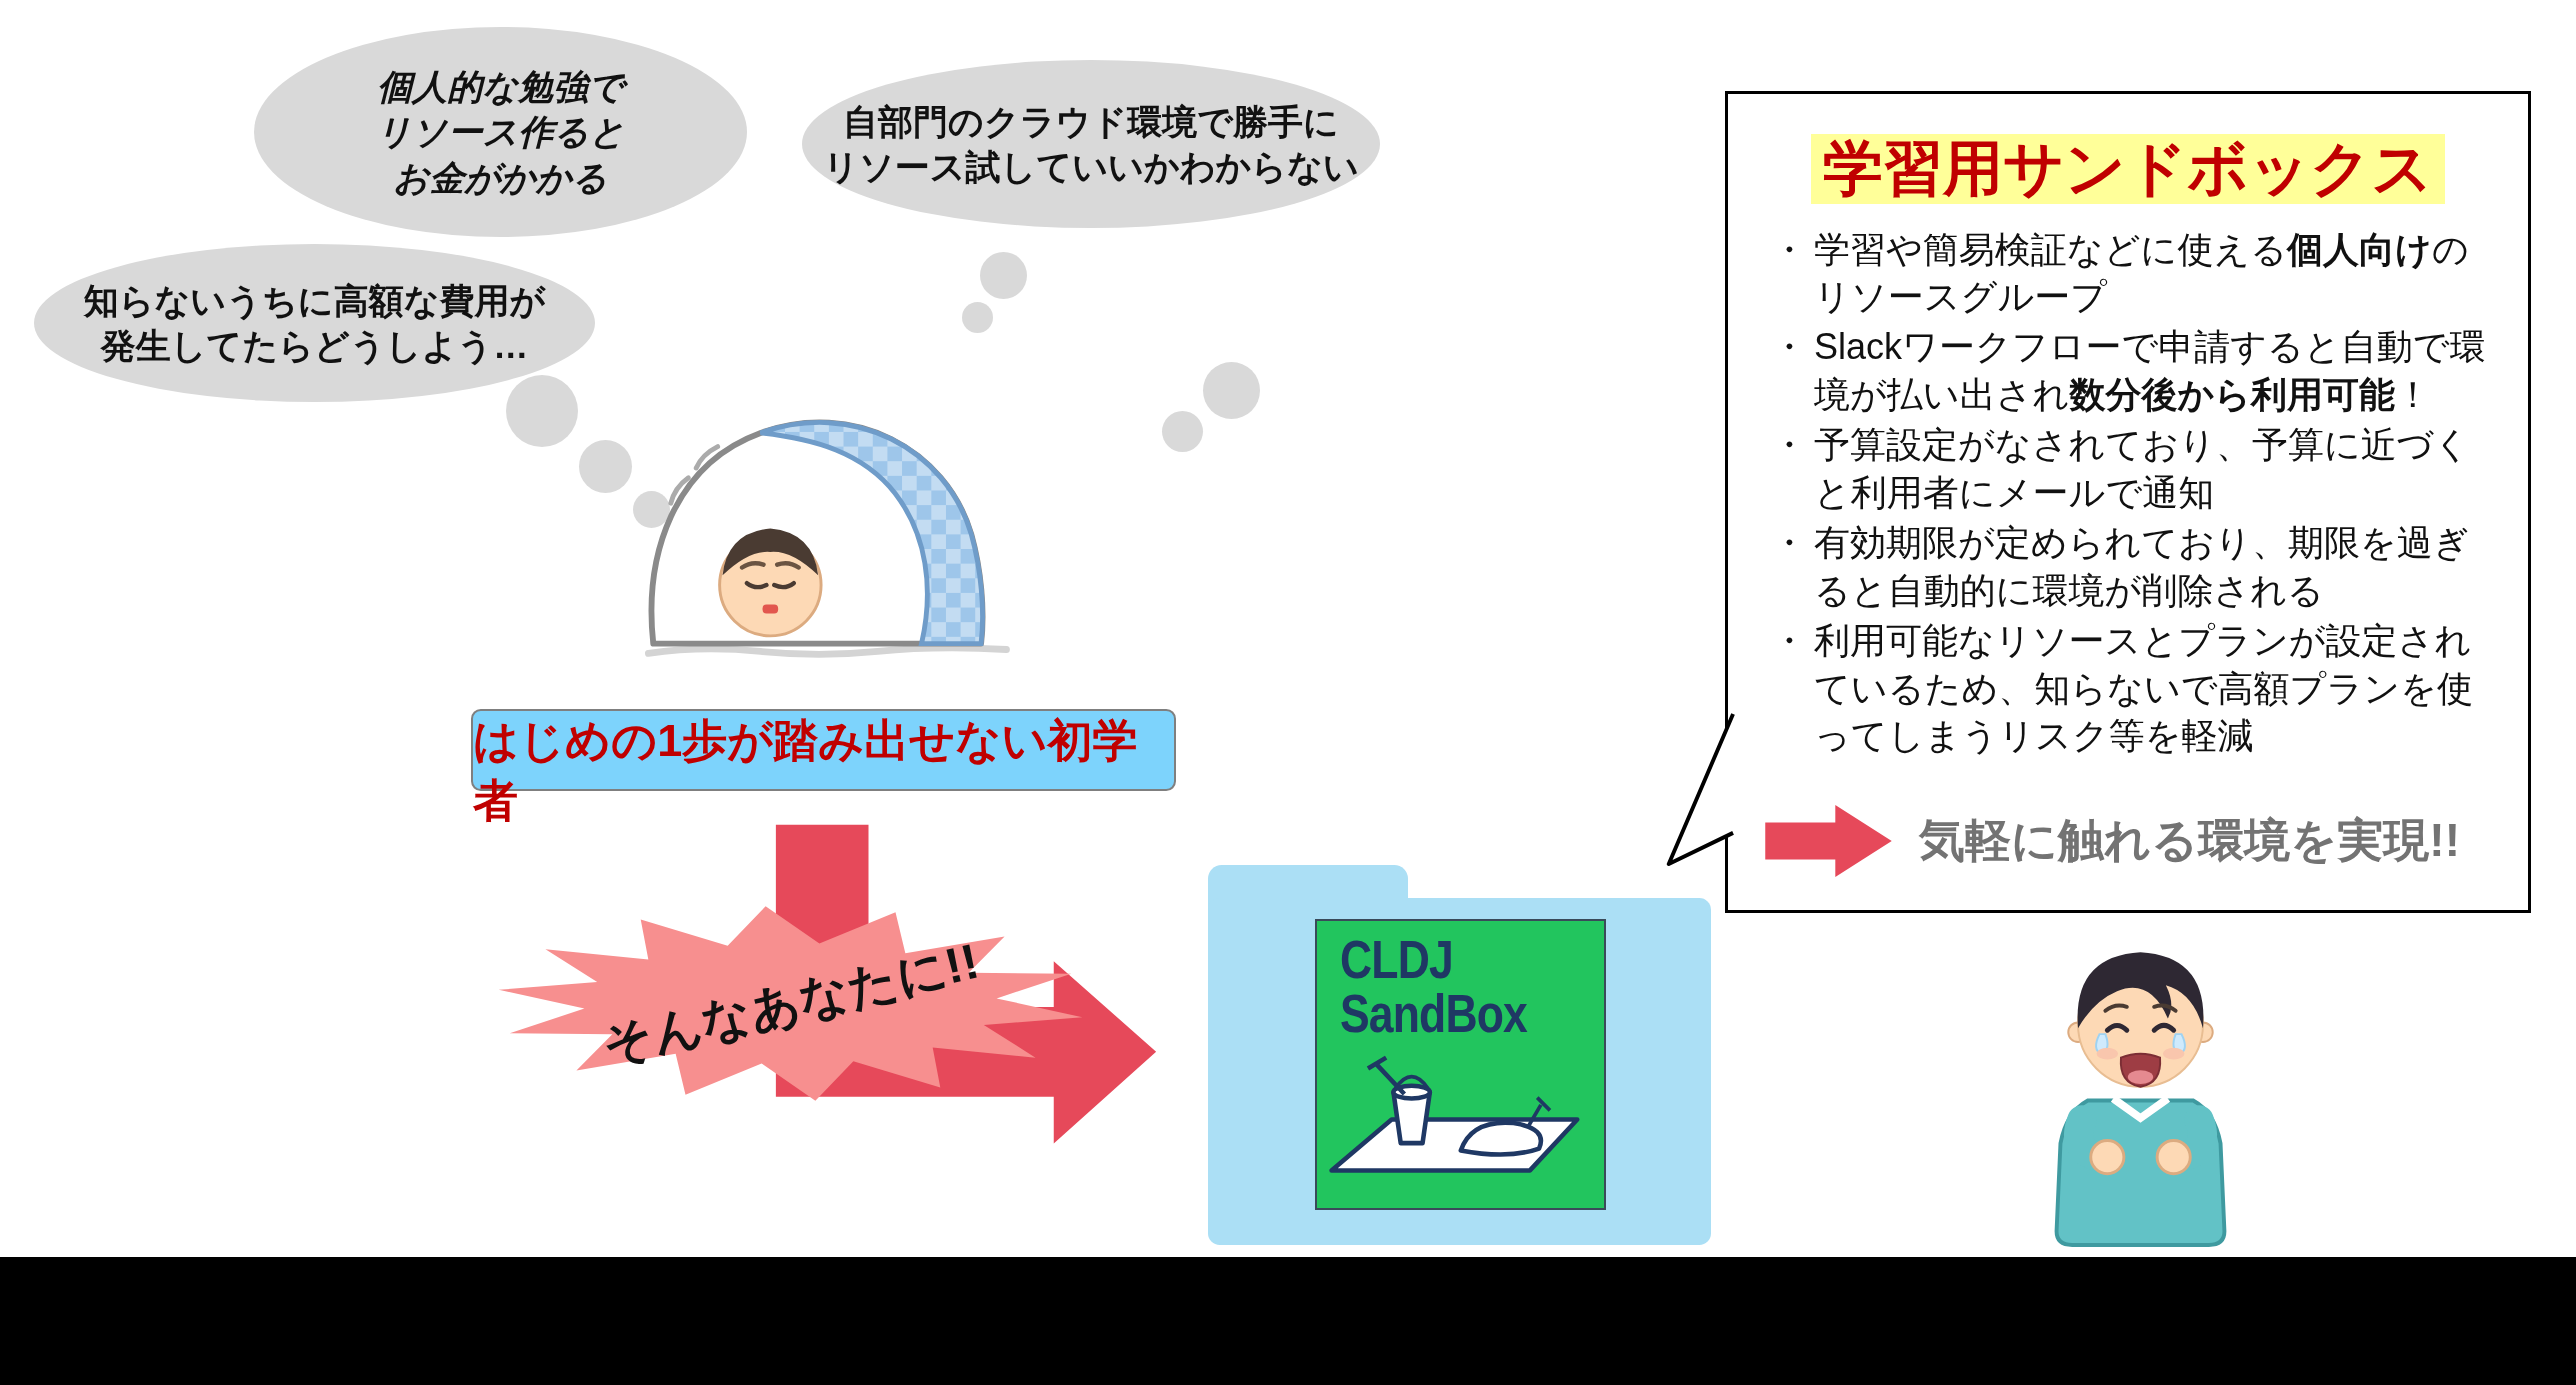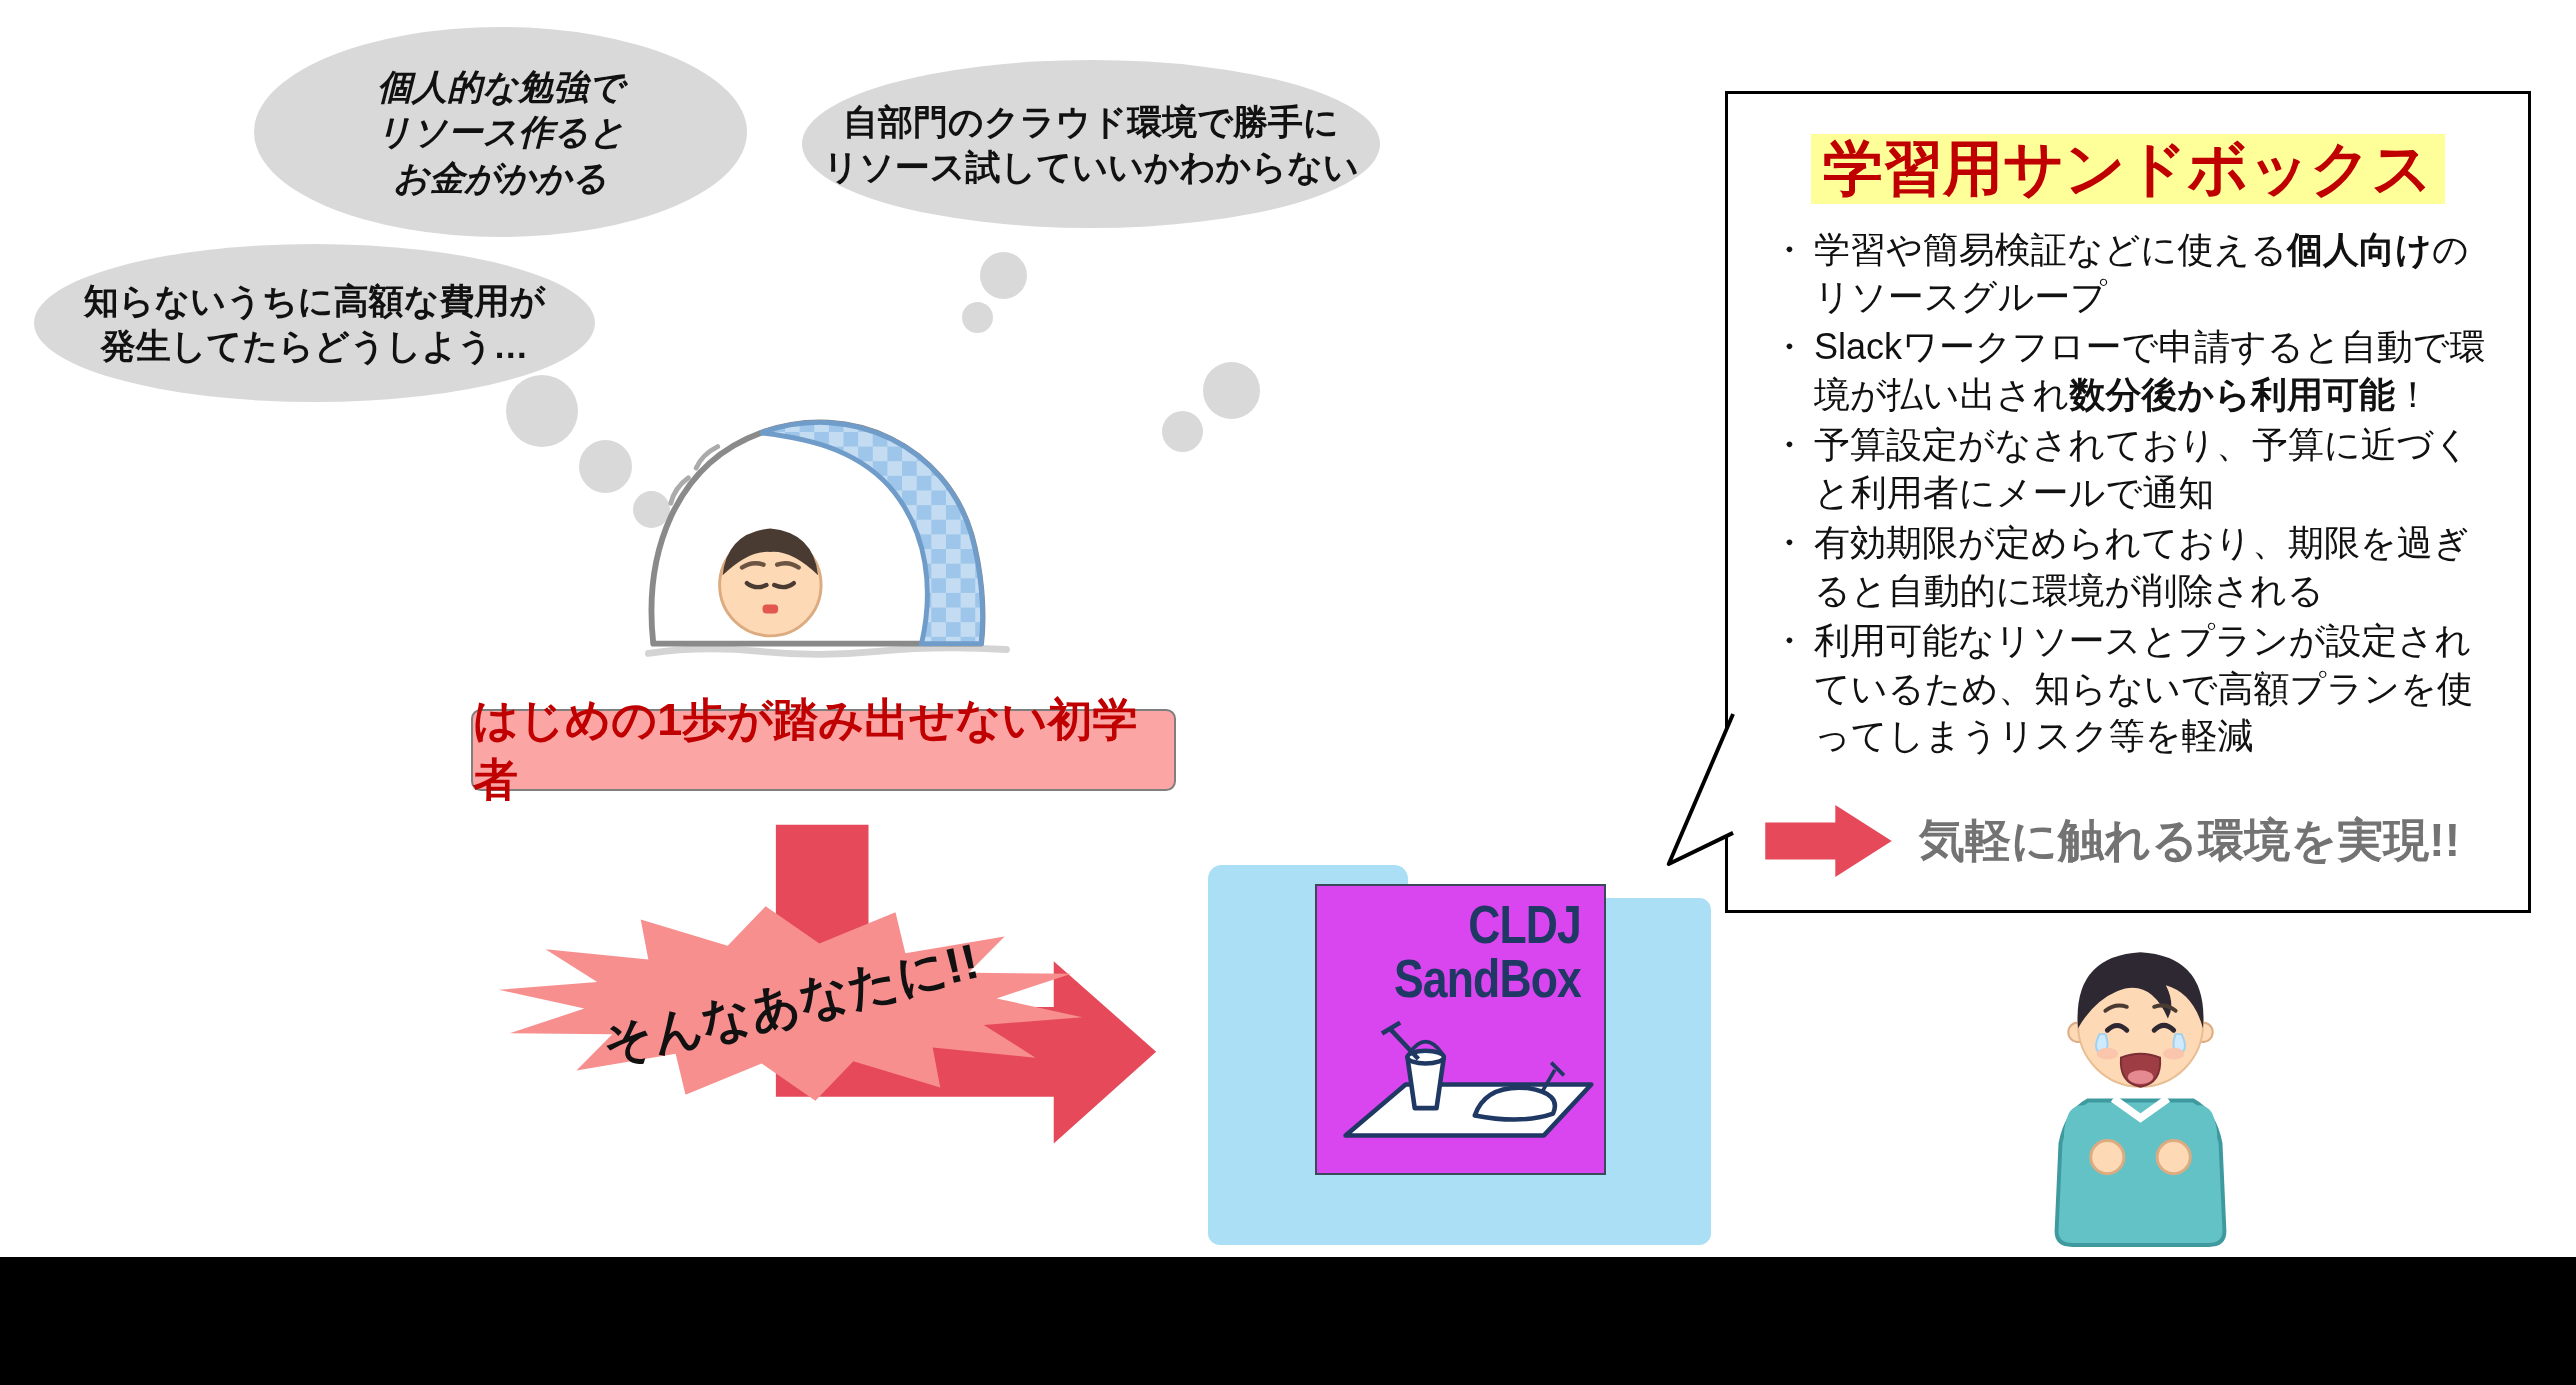--- a/index.html
+++ b/index.html
@@ -12,38 +12,38 @@
   .bubble{
     position:absolute; background:#d9d9d9; border-radius:50%;
     display:flex; align-items:center; justify-content:center;
     text-align:center; font-weight:bold; font-size:35px; line-height:1.3;
     white-space:pre-line; color:#111;
   }
   .trail-dot{position:absolute; background:#d9d9d9; border-radius:50%;}
   
   .beginner-label{
     position:absolute; left:471px; top:709px; width:701px; height:78px;
-    background:#fca5a5; border:2.9px solid #7f7f7f; border-radius:9.8px;
-    display:flex; align-items:center; justify-content:center;
+    background:#7dd3fc; border:2.9px solid #7f7f7f; border-radius:9.8px;
+    display:flex; justify-content:center;
     font-size:45px; font-weight:bold; color:#c00000;
   }
   
   .starburst-label{
     position:absolute; left:488px; top:900px; width:605px; height:207px;
     display:flex; align-items:center; justify-content:center;
   }
   .starburst-label span{
     transform:rotate(-13deg); font-size:49px; font-weight:bold; color:#111; white-space:nowrap;
   }
   
   .folder-tab{position:absolute; left:1208px; top:865px; width:200px; height:68px; background:#abdff5; border-radius:13.7px 13.7px 0 0;}
   .folder-body{position:absolute; left:1208px; top:898px; width:503px; height:347px; background:#abdff5; border-radius:11.7px;}
   .folder-panel{
-    position:absolute; left:1315px; top:884px; width:291px; height:291px;
-    background:#d946ef; border:2.9px solid #3a4a5a; box-sizing:border-box; text-align:right;
+    position:absolute; left:1315px; top:919px; width:291px; height:291px;
+    background:#22c55e; border:2.9px solid #3a4a5a; box-sizing:border-box; text-align:left;
   }
   .folder-title{font-size:53px; font-weight:bold; color:#1f3864; line-height:1.02; transform:scaleX(0.84); letter-spacing:-1px;}
   .folder-title-wrap{padding-top:11.7px;}
   
   .callout{
     position:absolute; left:1725px; top:91px; width:806px; height:822px;
     background:#fff; border:3.9px solid #000; box-sizing:border-box;
   }
   .callout-title-row{ text-align:center; margin-top:40px; }
   .callout-title{

